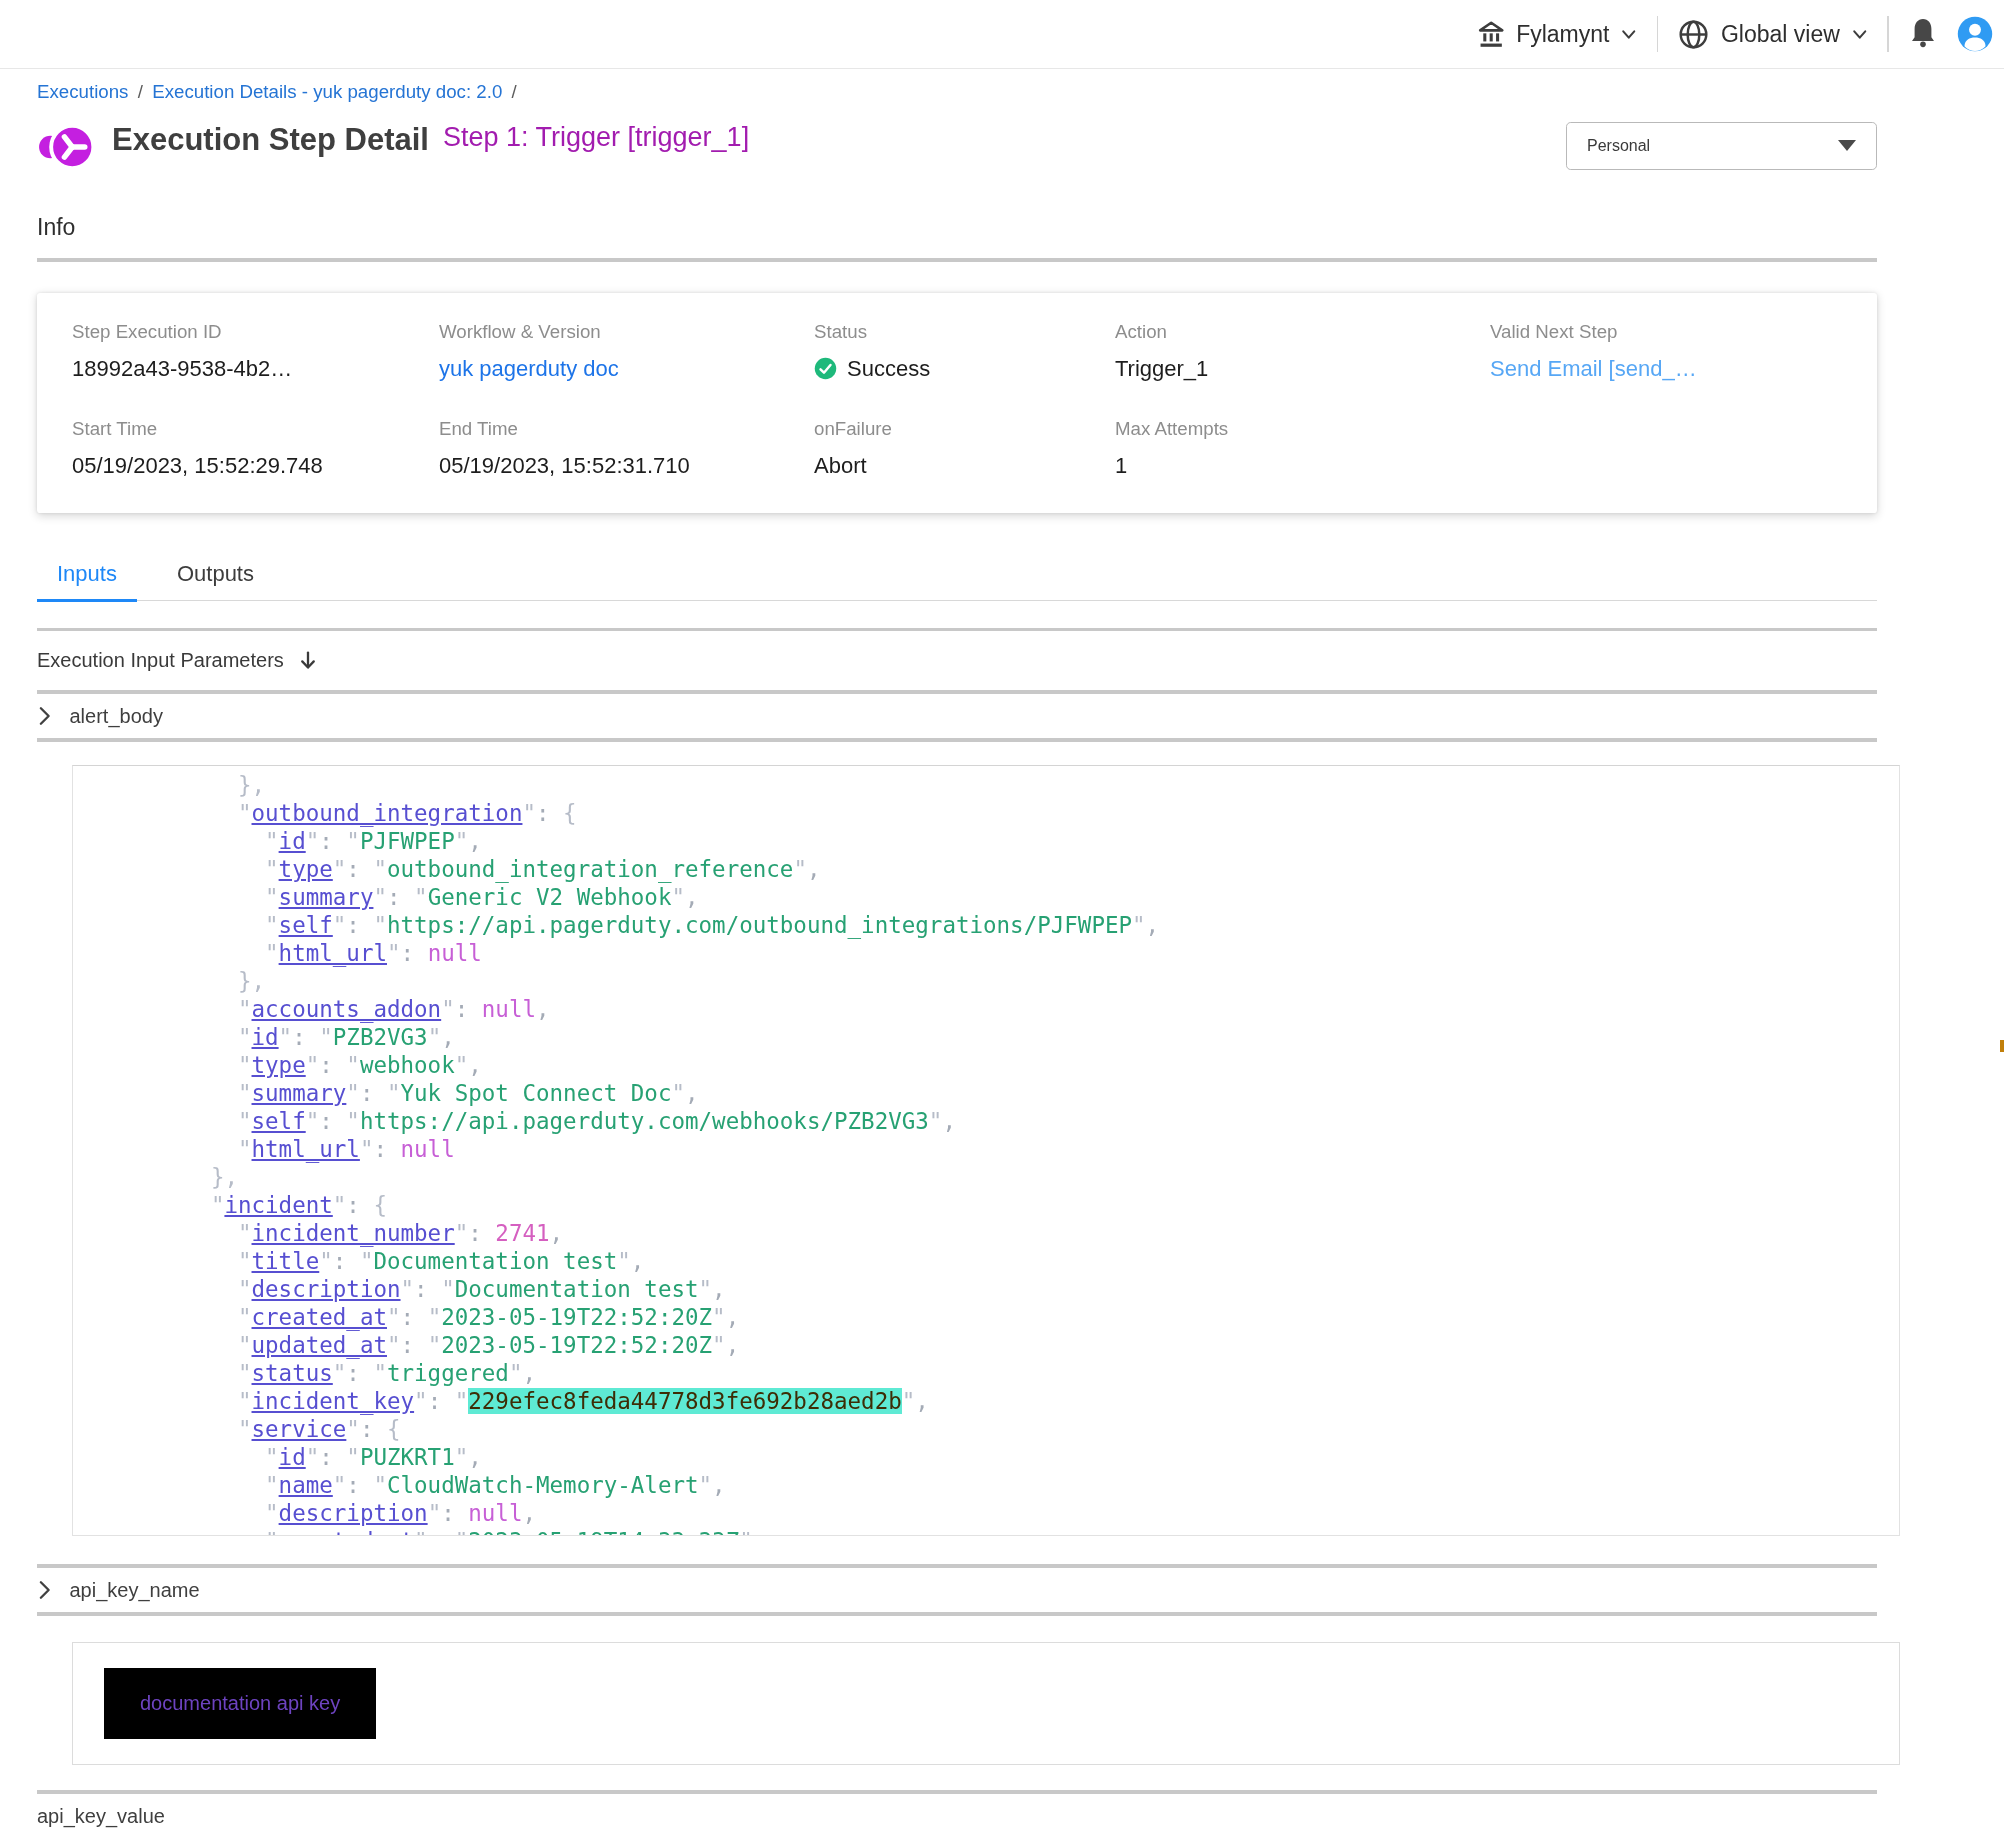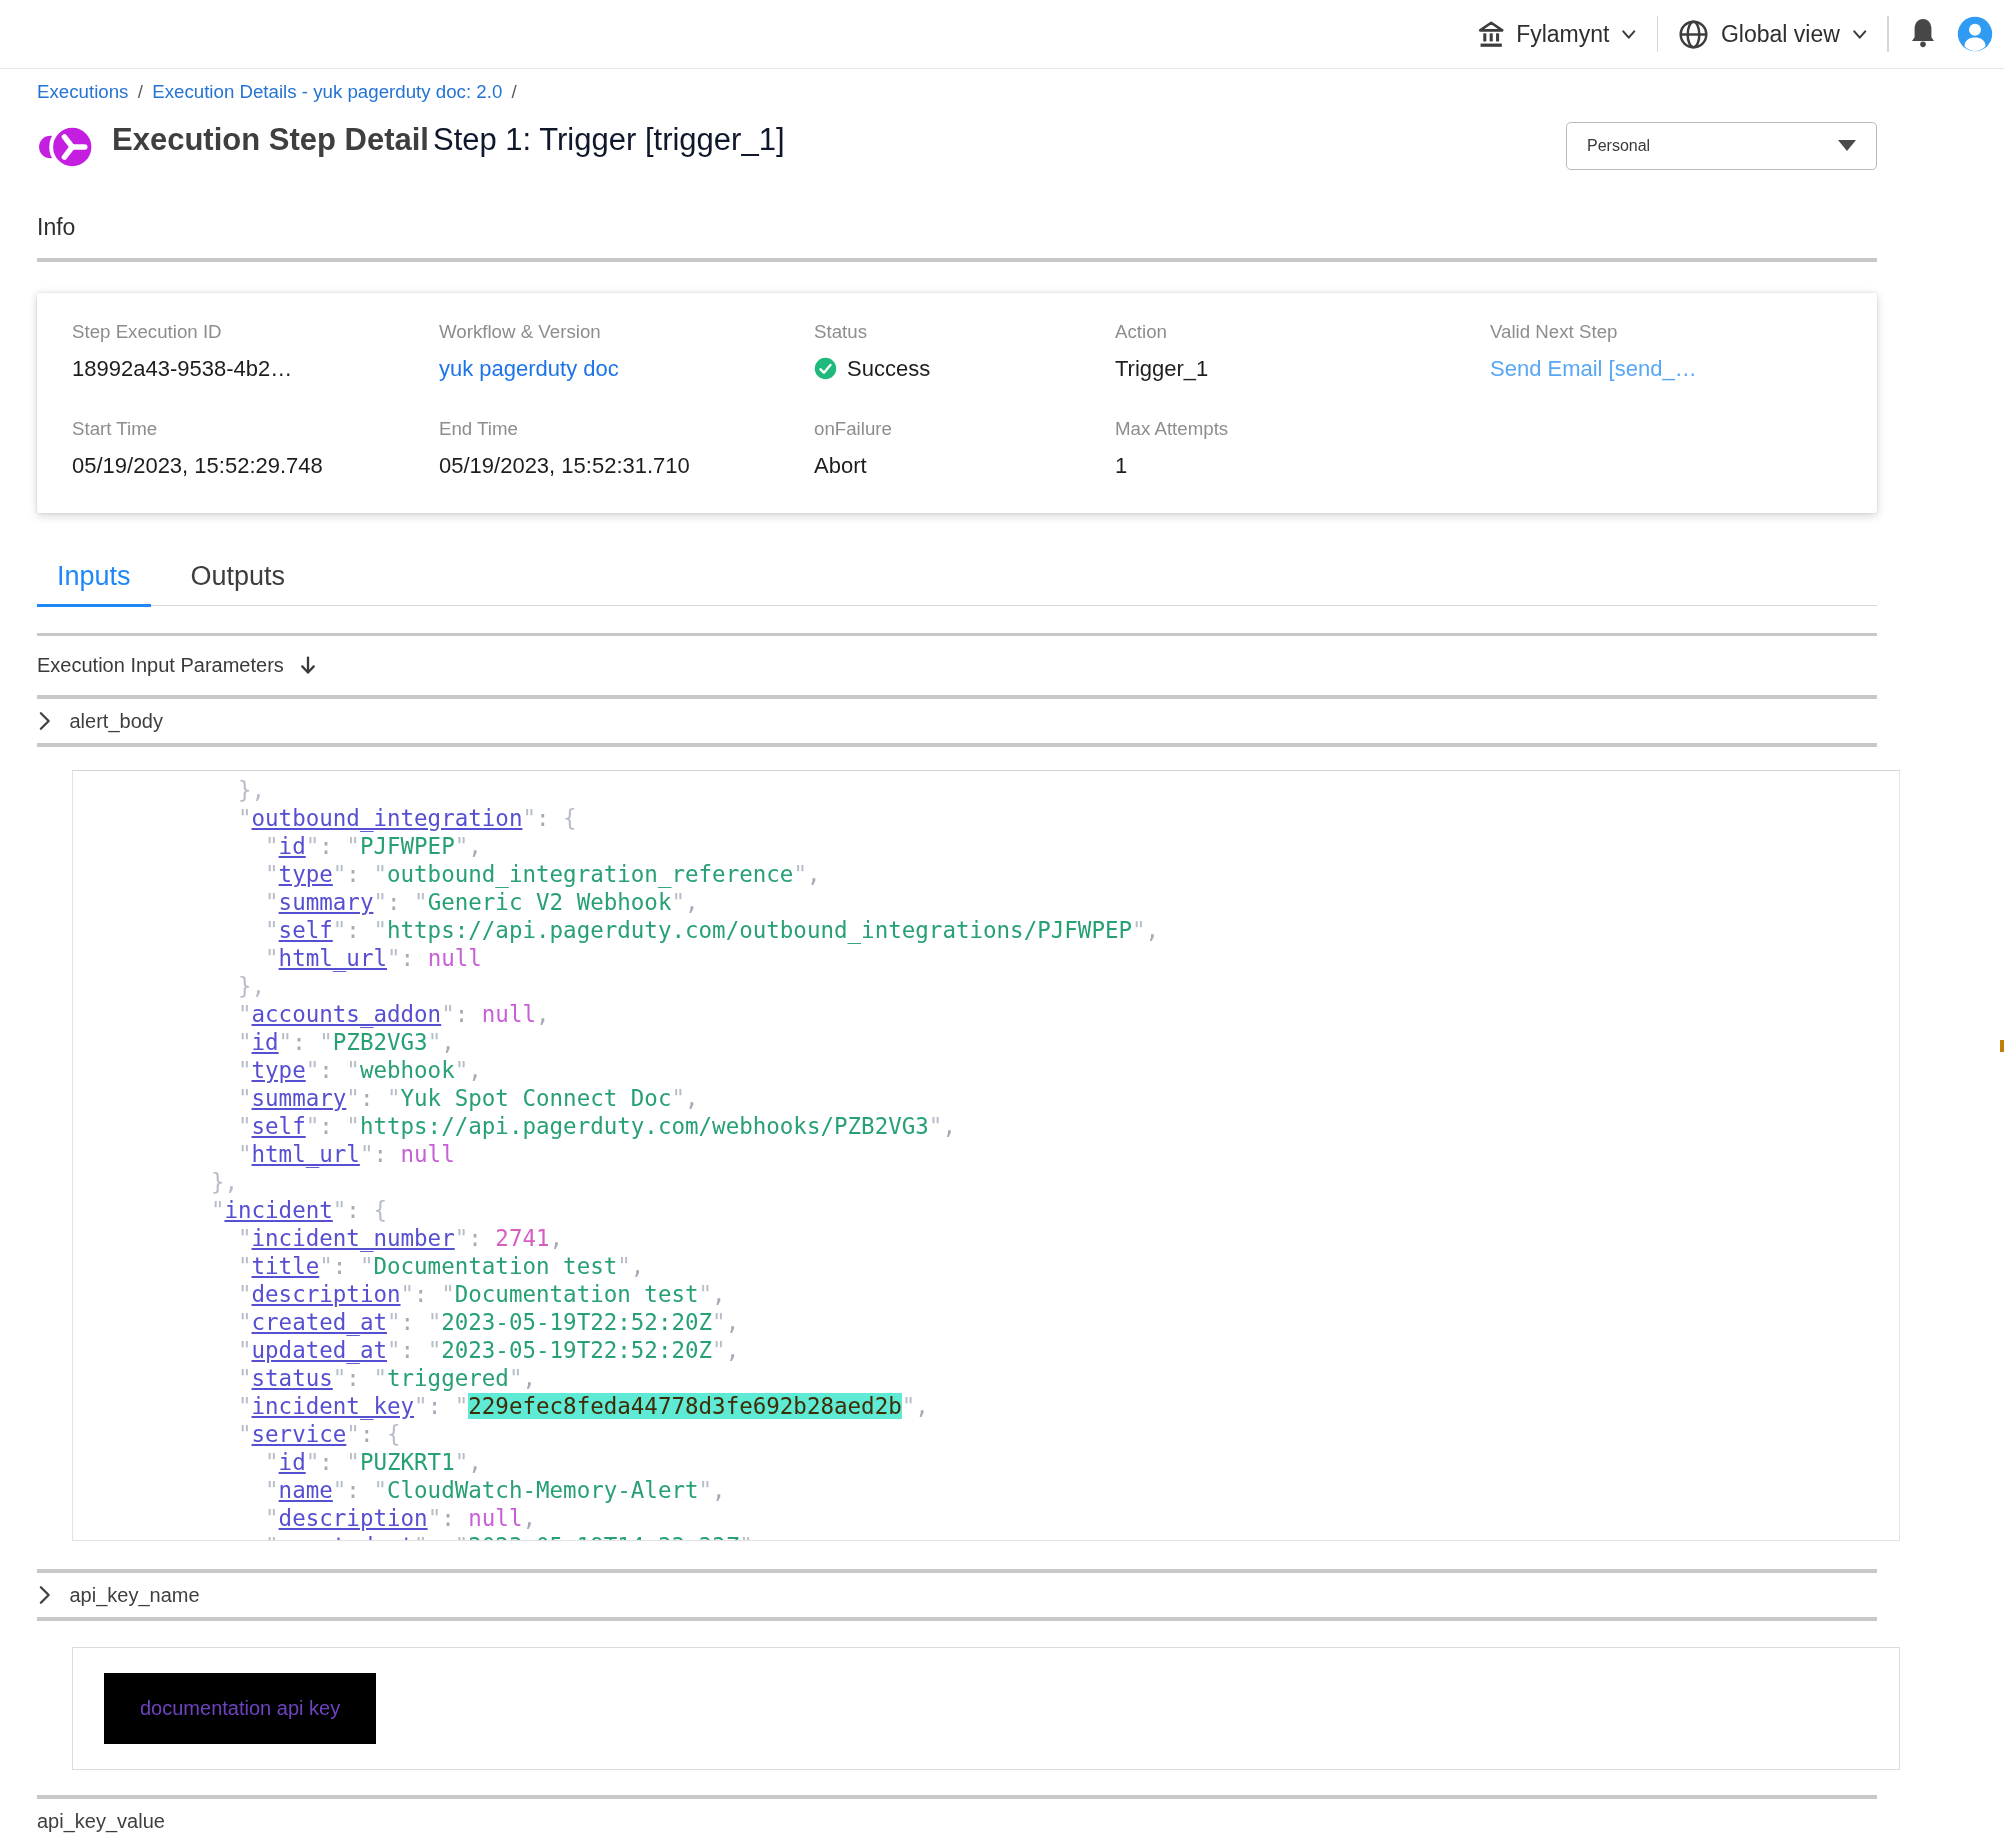--- a/index.html
+++ b/index.html
@@ -15,37 +15,37 @@
   .menu-label{font-size:23px;color:#2e2e2e;}
   .vsep{width:1.6px;height:36px;background:#d6d6d6;}
   .avatar{width:36px;height:36px;}
   
   .main{margin:0 128px 0 37px;}
   .breadcrumb{margin-top:12px;display:flex;align-items:center;gap:9.3px;font-size:18.7px;}
   .crumb{color:#2574d4;cursor:pointer;}
   .bc-sep{color:#5c5c5c;}
   .title-row{margin-top:18.7px;display:flex;}
   .page-title{font-size:31px;font-weight:bold;color:#3f3f3f;margin-left:17px;}
-  .page-subtitle{font-size:31px;font-weight:400;color:#0f172a;margin-left:4px;}
+  .page-subtitle{font-size:27px;font-weight:400;color:#a21caf;margin-left:14px;}
   .scope-select{margin-left:auto;width:311px;height:48px;box-sizing:border-box;border:0.8px solid #b9b9b9;border-radius:4.7px;display:flex;align-items:center;padding:0 20px;font-size:16px;color:#3a3a3a;cursor:pointer;background:#fff;}
   .tri-down{width:0;height:0;border-left:9.3px solid transparent;border-right:9.3px solid transparent;border-top:11.7px solid #4a4a4a;margin-left:auto;}
   .info-heading{margin-top:42px;font-size:23px;color:#2e2e2e;}
   .divider{height:3.9px;background:#c8c8c8;}
   .divider.under-heading{margin-top:17px;}
   
   .info-card{margin-top:31px;border-radius:3.1px;background:#fff;box-shadow:0 0 3.1px rgba(0,0,0,.10),0 2.3px 9.3px rgba(0,0,0,.16);padding:28px 35px 34px;}
   .info-grid{display:grid;grid-template-columns:367px 375px 301px 375px 1fr;row-gap:36px;}
   .f-label{font-size:18.7px;color:#8d8d8d;margin-bottom:13.2px;}
   .f-value{font-size:22px;color:#1d1d1d;}
   .f-value.link{color:#1d74e8;cursor:pointer;}
   .f-value.link-light{color:#57a7f5;cursor:pointer;}
   .status-wrap{display:flex;align-items:center;gap:10px;}
   
   .tabs{margin-top:48px;display:flex;gap:20px;border-bottom:1.6px solid #d8d8d8;}
-  .tab{padding:0 20px 13.2px;font-size:27px;color:#3d3d3d;position:relative;cursor:pointer;}
+  .tab{padding:0 20px 13.2px;font-size:22px;color:#3d3d3d;position:relative;cursor:pointer;}
   .tab.active{color:#1e88f7;}
   .tab.active::after{content:"";position:absolute;left:0;right:0;bottom:-2.3px;height:3.9px;background:#1e88f7;}
   
   .param-header{height:59px;display:flex;align-items:center;gap:14px;font-size:20px;color:#3a3a3a;}
   .param-row{height:44px;display:flex;align-items:center;gap:17px;font-size:20px;color:#3f3f3f;cursor:pointer;}
   
   .code-panel{margin:23px -23px 0 35px;height:771px;overflow:hidden;border:0.8px solid #e2e2e2;border-top:1.6px solid #d4d4d4;box-sizing:border-box;background:#fff;}
   .code{font-family:"DejaVu Sans Mono",monospace;font-size:22.5px;line-height:28px;white-space:pre;margin-top:-23px;padding-left:29.5px;}
   .cl{height:28px;}
   .ws{}

